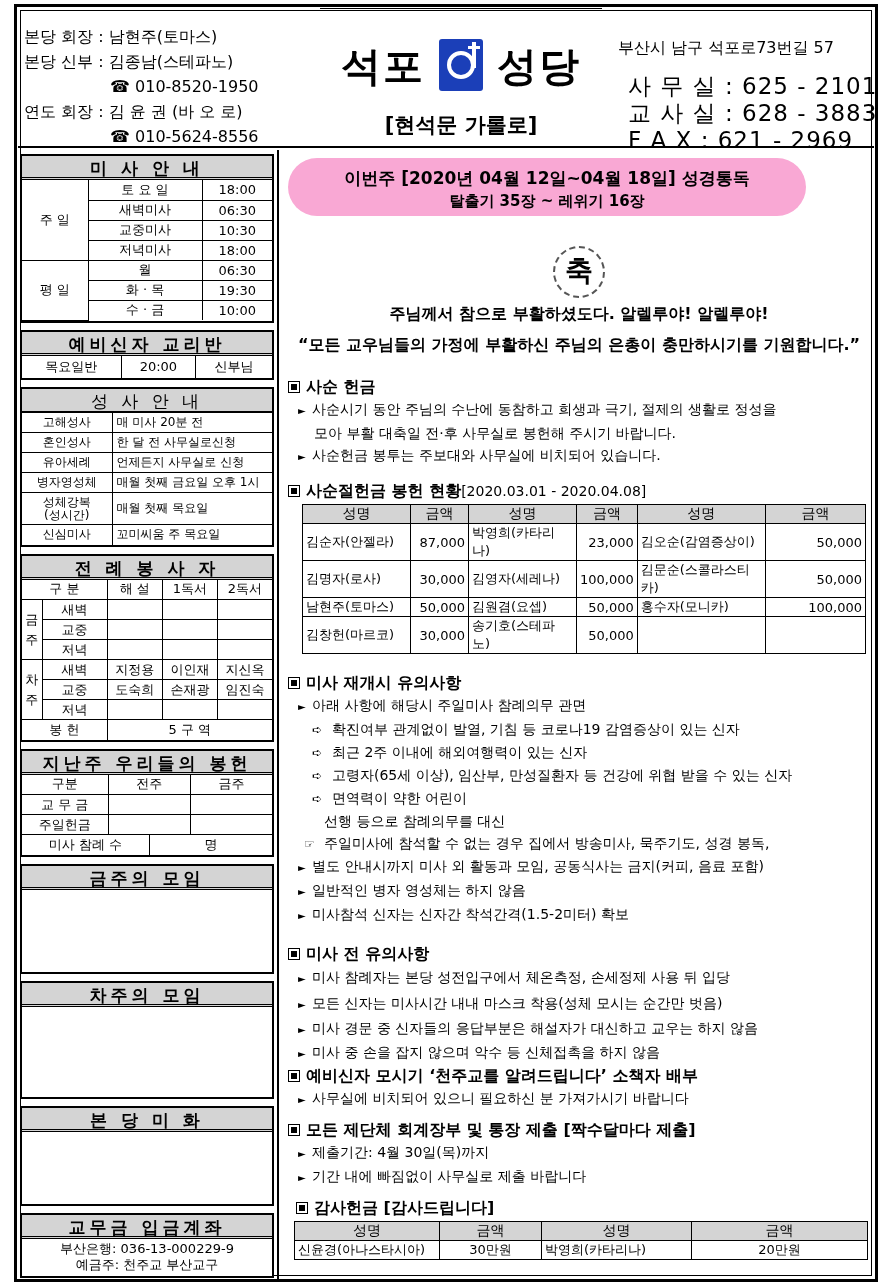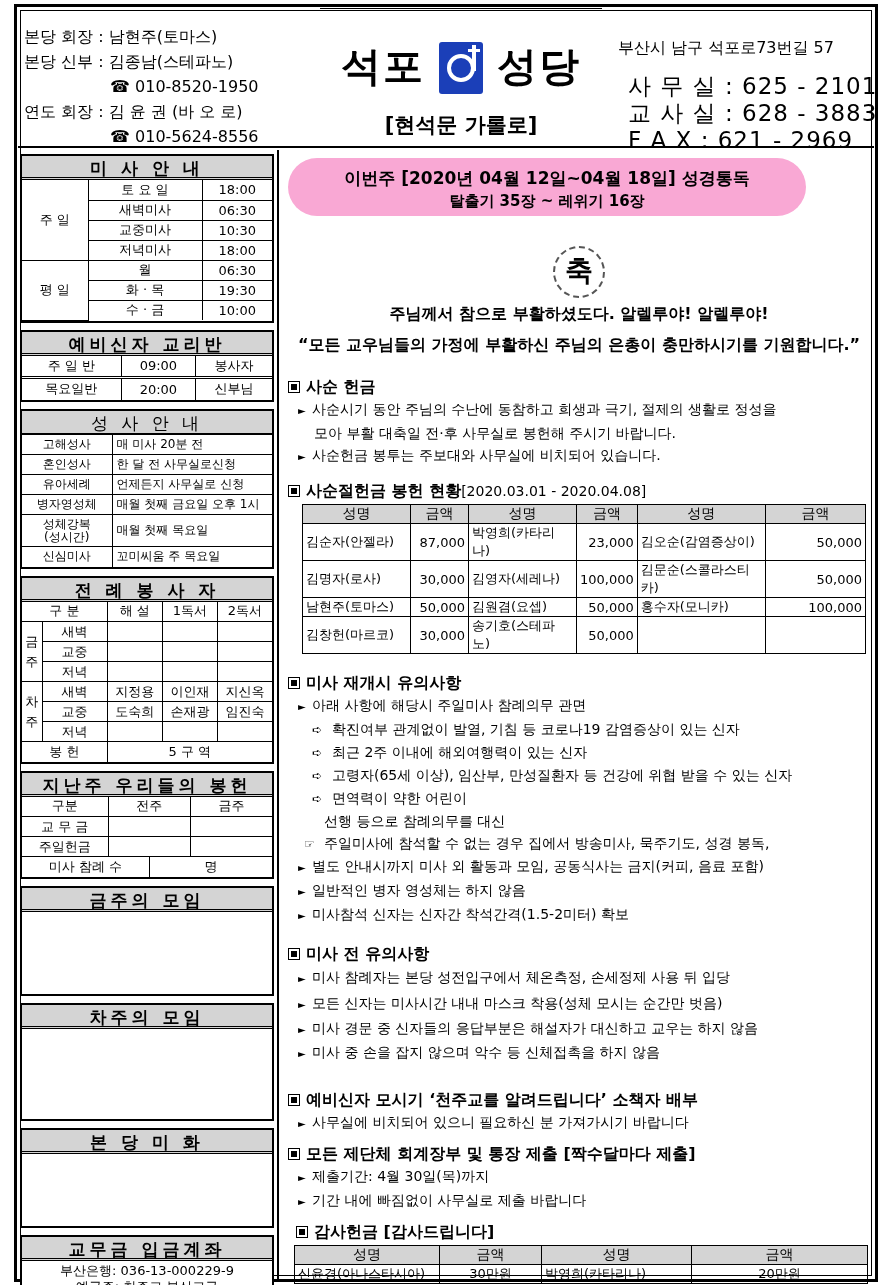--- a/index.html
+++ b/index.html
@@ -8,21 +8,21 @@
 
   .frame { position: absolute; left: 14px; top: 4px; width: 864px; height: 1278px; border: 3px solid #000; }
   .frame-inner { position: absolute; left: 3px; top: 3px; right: 3px; bottom: 3px; border: 1px solid #000; }
 
   
   .header { position: absolute; left: 18px; top: 8px; width: 856px; height: 140px; border-bottom: 2px solid #000; }
   .hdr-left { position: absolute; left: 6px; top: 16px; font-size: 16px; line-height: 26px; }
   .hdr-left .row { white-space: nowrap; height: 25px; }
   .hdr-left .phone { padding-left: 86px; }
   .hdr-center { position: absolute; left: 302px; top: 0; width: 282px; height: 140px; border-top: 3px double #000; }
-  .hdr-title { position: absolute; left: 0; right: 0; top: 28px; text-align: center; font-size: 40px; font-weight: bold; letter-spacing: 2px; display:flex; justify-content:center; align-items:flex-end; gap: 14px; }
+  .hdr-title { position: absolute; left: 0; right: 0; top: 28px; text-align: center; font-size: 40px; font-weight: bold; letter-spacing: 2px; display:flex; justify-content:center; align-items:flex-start; gap: 14px; }
   .logo { width: 44px; height: 52px; background: #1b3fb8; border-radius: 3px; position: relative; display: inline-block; }
   .logo .ring { position: absolute; left: 8px; top: 12px; width: 28px; height: 28px; border: 4px solid #fff; border-radius: 50%; }
   .logo .stem { position: absolute; right: 7px; top: 3px; width: 4px; height: 26px; background: #fff; }
   .logo .cross { position: absolute; right: 3px; top: 7px; width: 12px; height: 3px; background: #fff; }
   .hdr-sub { position: absolute; left: 0; right: 0; top: 100px; text-align: center; font-size: 21px; font-weight: bold; }
   .hdr-right { position: absolute; left: 600px; top: 26px; font-size: 16px; line-height: 27px; }
   .hdr-right .addr { margin-bottom: 12px; white-space: nowrap; }
   .hdr-right .line { font-size: 23px; letter-spacing: 1px; white-space: nowrap; padding-left: 10px; }
 
   
@@ -139,25 +139,20 @@
             <td>10:00</td>
           </tr>
     </tbody>
       </table>
   </div>
 
   <div class="box">
     <div class="box-title">예비신자 교리반</div>
     <table class="g">
       <tbody>
-          <tr style="border-bottom:3px double #000">
-            <td style="height:22px">주 일 반</td>
-            <td>09:00</td>
-            <td>봉사자</td>
-          </tr>
       <tr>
             <td style="height:22px">목요일반</td>
             <td>20:00</td>
             <td>신부님</td>
           </tr>
     </tbody>
       </table>
   </div>
 
   <div class="box">
@@ -395,21 +390,21 @@
     <div class="sec-title">
         <span class="sq"></span>
         <span>미사 전 유의사항</span>
       </div>
     <div class="bul" style="line-height:25px"><span class="ic">►</span><span>미사 참례자는 본당 성전입구에서 체온측정, 손세정제 사용 뒤 입당</span></div>
     <div class="bul" style="line-height:25px"><span class="ic">►</span><span>모든 신자는 미사시간 내내 마스크 착용(성체 모시는 순간만 벗음)</span></div>
     <div class="bul"><span class="ic">►</span><span>미사 경문 중 신자들의 응답부분은 해설자가 대신하고 교우는 하지 않음</span></div>
     <div class="bul"><span class="ic">►</span><span>미사 중 손을 잡지 않으며 악수 등 신체접촉을 하지 않음</span></div>
   </div>
 
-  <div class="sec" style="margin-top:24px">
+  <div class="sec" style="margin-top:0">
     <div class="sec-title">
         <span class="sq"></span>
         <span>예비신자 모시기 ‘천주교를 알려드립니다’ 소책자 배부</span>
       </div>
     <div class="bul"><span class="ic">►</span><span>사무실에 비치되어 있으니 필요하신 분 가져가시기 바랍니다</span></div>
   </div>
 
   <div class="sec" style="margin-top:8px">
     <div class="sec-title">
         <span class="sq"></span>

